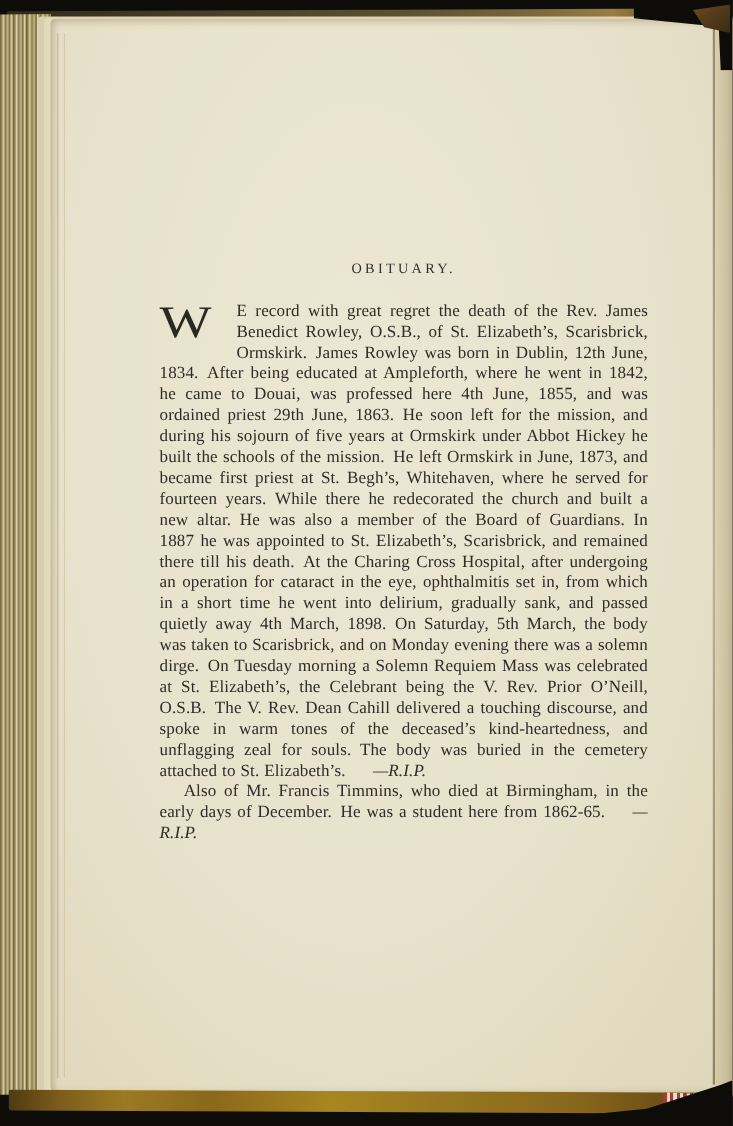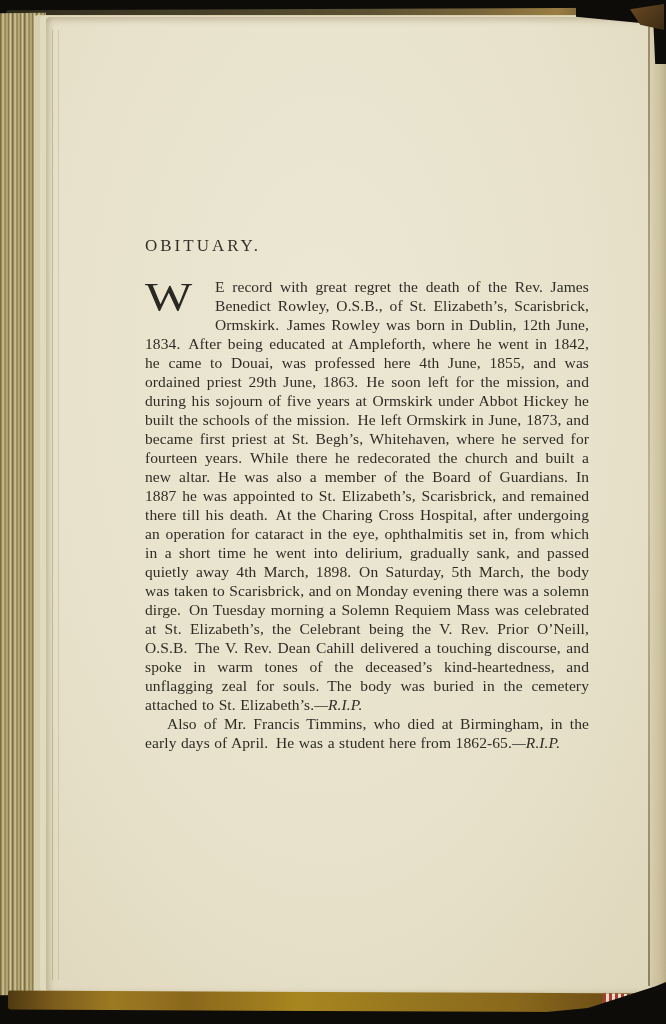--- a/index.html
+++ b/index.html
@@ -80,53 +80,53 @@
   }
   .leaf-line-1 { left:52px; }
   .leaf-line-2 { left:58px; background:rgba(170,150,105,0.3); }
 
   
   .text-block {
     position:absolute; left:99px; top:219px; width:444px;
     color:#2e2c25;
   }
   h1.obit-heading {
-    margin:0 0 21px 0; font-size:17px; font-weight:normal;
-    letter-spacing:3px; text-align:left; color:#32302a;
+    margin:0 0 21px 0; font-size:13px; font-weight:normal;
+    letter-spacing:3px; text-align:center; color:#32302a;
   }
   .text-block p {
     margin:0; font-size:15.5px; line-height:19px;
     text-align:justify; letter-spacing:0.1px; word-spacing:0.5px;
   }
   p.indent { text-indent:22px; }
   .dropcap {
     float:left; width:70px; height:56px; overflow:visible;
   }
   .dropcap-glyph {
     display:inline-block; font-size:41px; line-height:38px;
     transform:scaleX(1.22); transform-origin:0 0; color:#2a2822;
   }
-  .rip { font-style:italic; }
+  .rip { font-style:italic;margin-left:25px; }
 </style>
 </head>
 <body>
 
 <div class="scene">
   <div class="book-top-edge"></div>
   <div class="page-stack"></div>
   <div class="under-page-a"></div>
   <div class="under-page-b"></div>
 
   <div class="page">
     <div class="text-block">
       <h1 class="obit-heading">OBITUARY.</h1>
 
       <p><span class="dropcap"><span class="dropcap-glyph">W</span></span><span>E record with great regret the death of the Rev. James Benedict Rowley, O.S.B., of St. Elizabeth’s, Scarisbrick, Ormskirk. James Rowley was born in Dublin, 12th June, 1834. After being educated at Ampleforth, where he went in 1842, he came to Douai, was professed here 4th June, 1855, and was ordained priest 29th June, 1863. He soon left for the mission, and during his sojourn of five years at Ormskirk under Abbot Hickey he built the schools of the mission. He left Ormskirk in June, 1873, and became first priest at St. Begh’s, Whitehaven, where he served for fourteen years. While there he redecorated the church and built a new altar. He was also a member of the Board of Guardians. In 1887 he was appointed to St. Elizabeth’s, Scarisbrick, and remained there till his death. At the Charing Cross Hospital, after undergoing an operation for cataract in the eye, ophthalmitis set in, from which in a short time he went into delirium, gradually sank, and passed quietly away 4th March, 1898. On Saturday, 5th March, the body was taken to Scarisbrick, and on Monday evening there was a solemn dirge. On Tuesday morning a Solemn Requiem Mass was celebrated at St. Elizabeth’s, the Celebrant being the V. Rev. Prior O’Neill, O.S.B. The V. Rev. Dean Cahill delivered a touching discourse, and spoke in warm tones of the deceased’s kind-heartedness, and unflagging zeal for souls. The body was buried in the cemetery attached to St. Elizabeth’s.</span><span class="rip">—R.I.P.</span></p>
 
-      <p class="indent"><span>Also of Mr. Francis Timmins, who died at Birmingham, in the early days of April. He was a student here from 1862-65.</span><span class="rip">—R.I.P.</span></p>
+      <p class="indent"><span>Also of Mr. Francis Timmins, who died at Birmingham, in the early days of December. He was a student here from 1862-65.</span><span class="rip">—R.I.P.</span></p>
 
     </div>
   </div>
 
   <div class="leaf-line-1"></div>
   <div class="leaf-line-2"></div>
   <div class="page-crease"></div>
   <div class="page-right-shade"></div>
   <div class="book-bottom-edge"></div>
   <div class="headband"></div>

